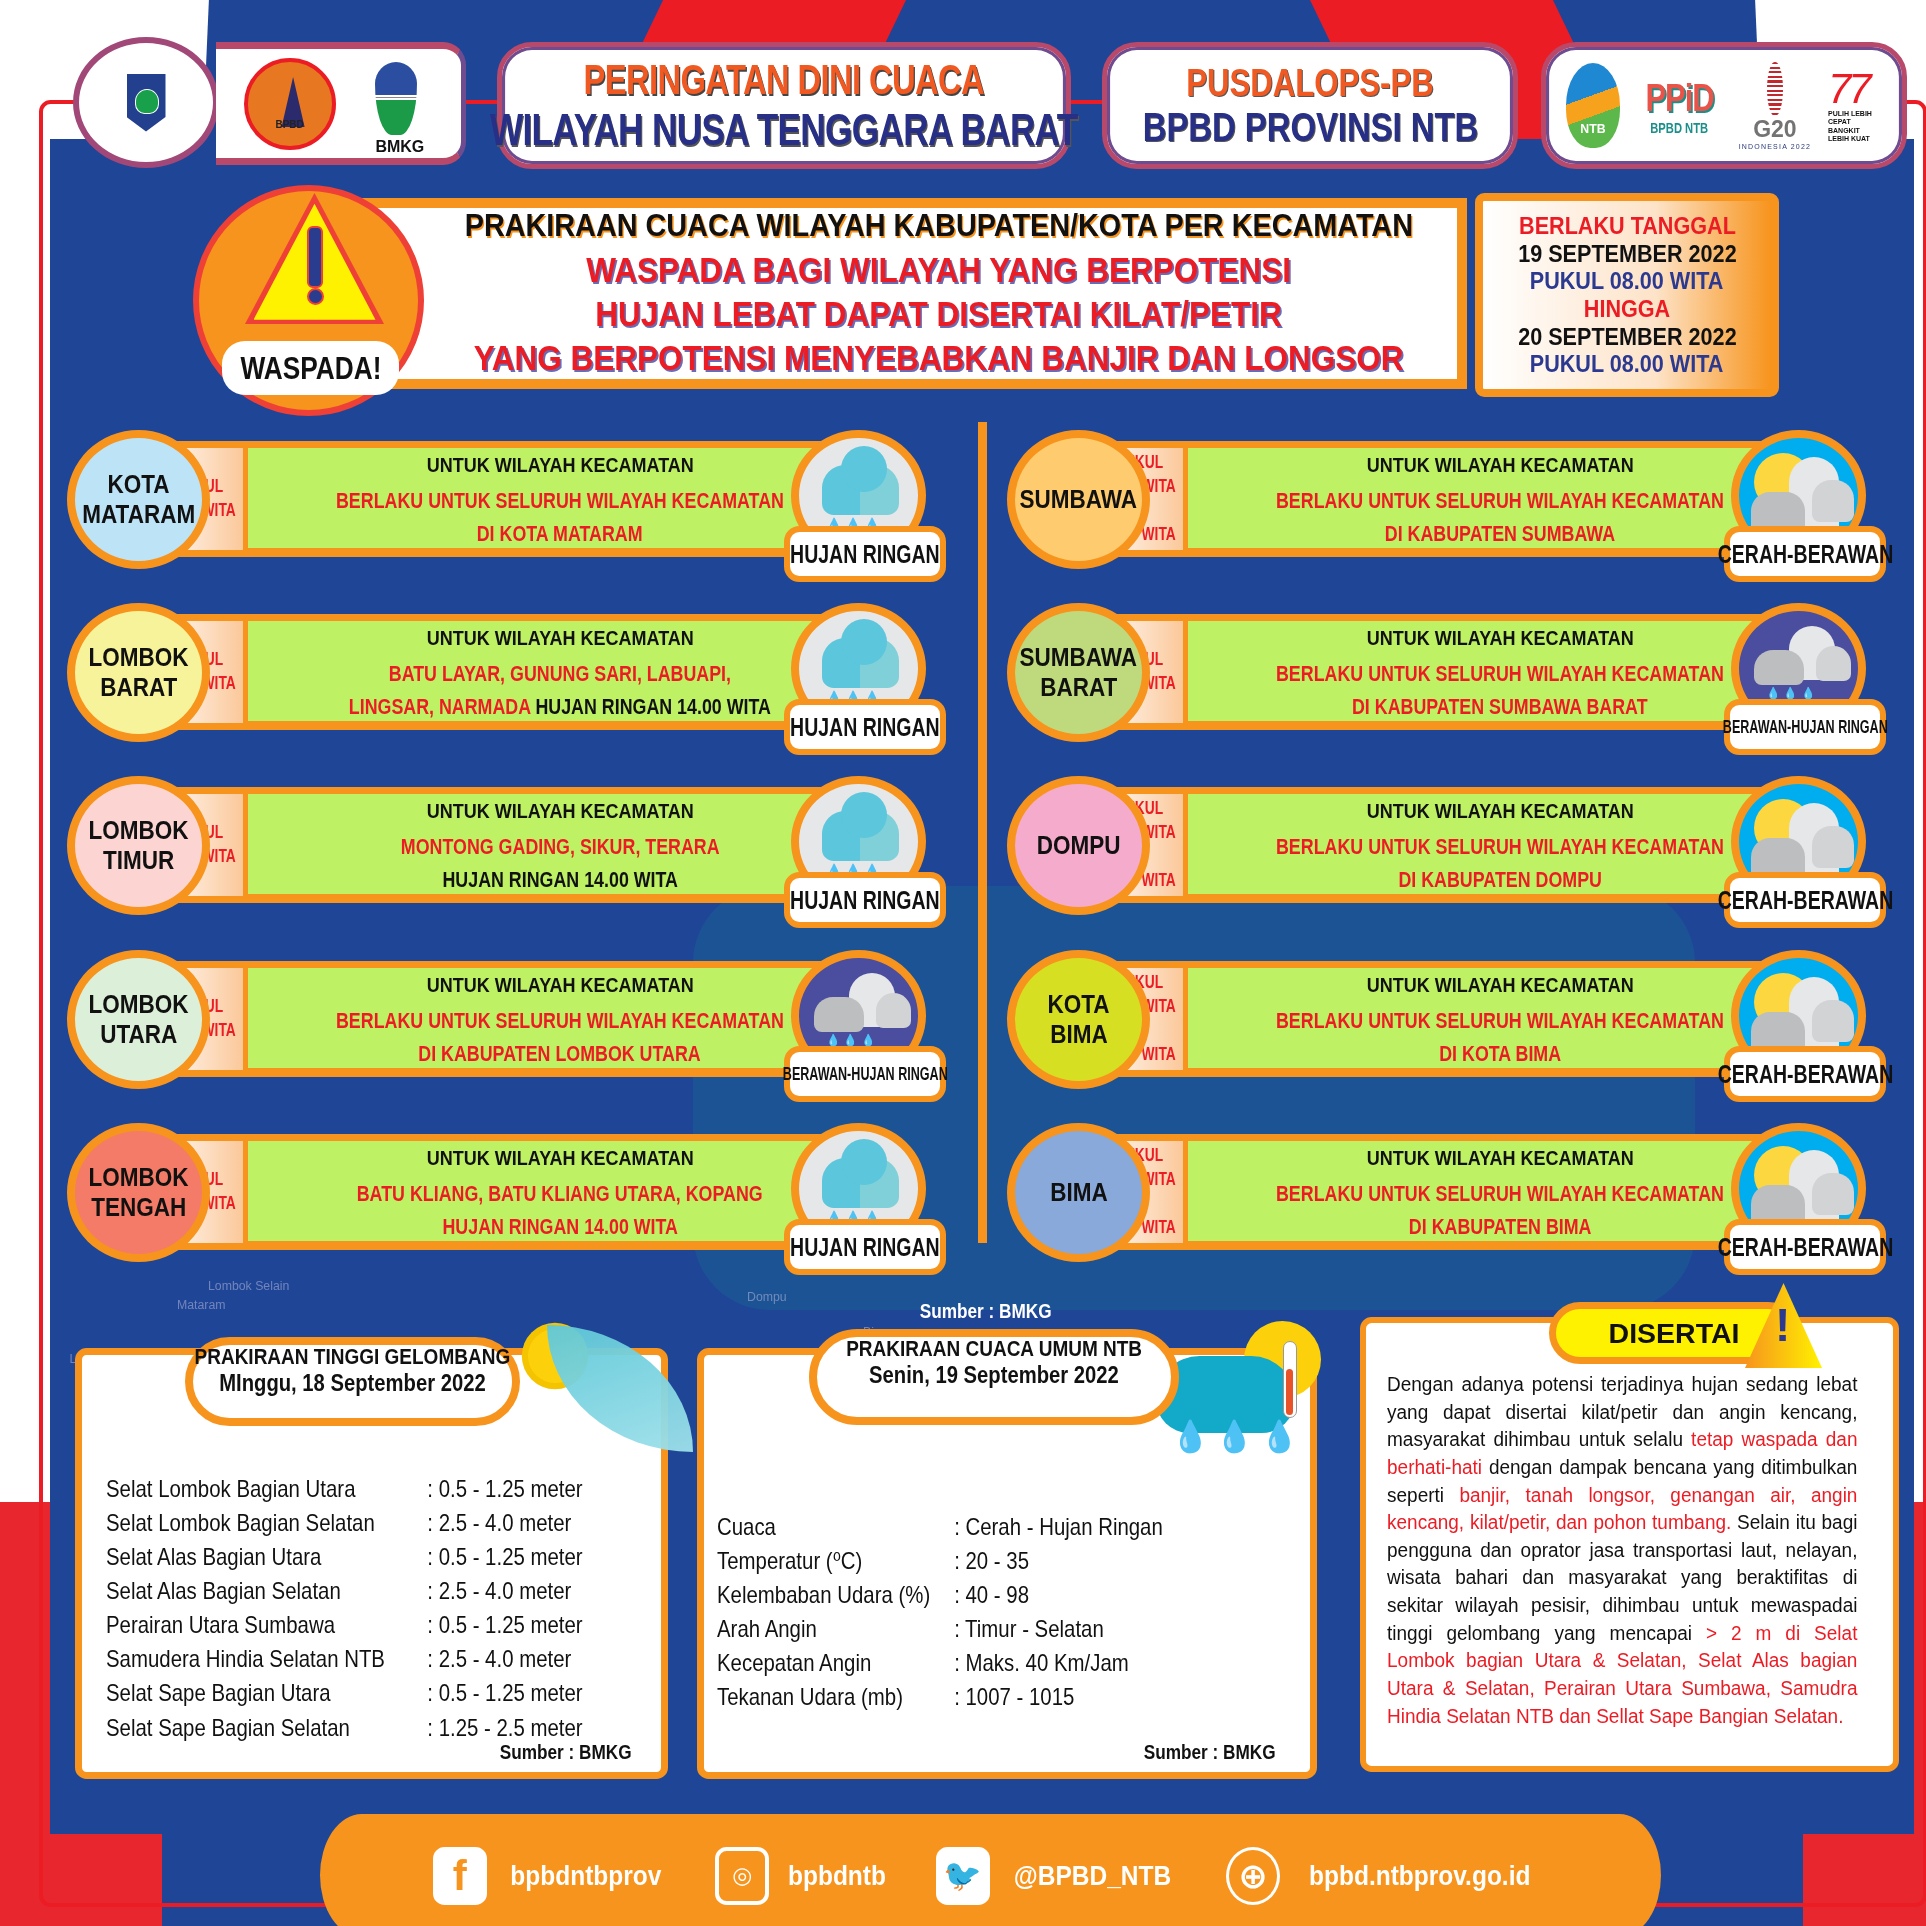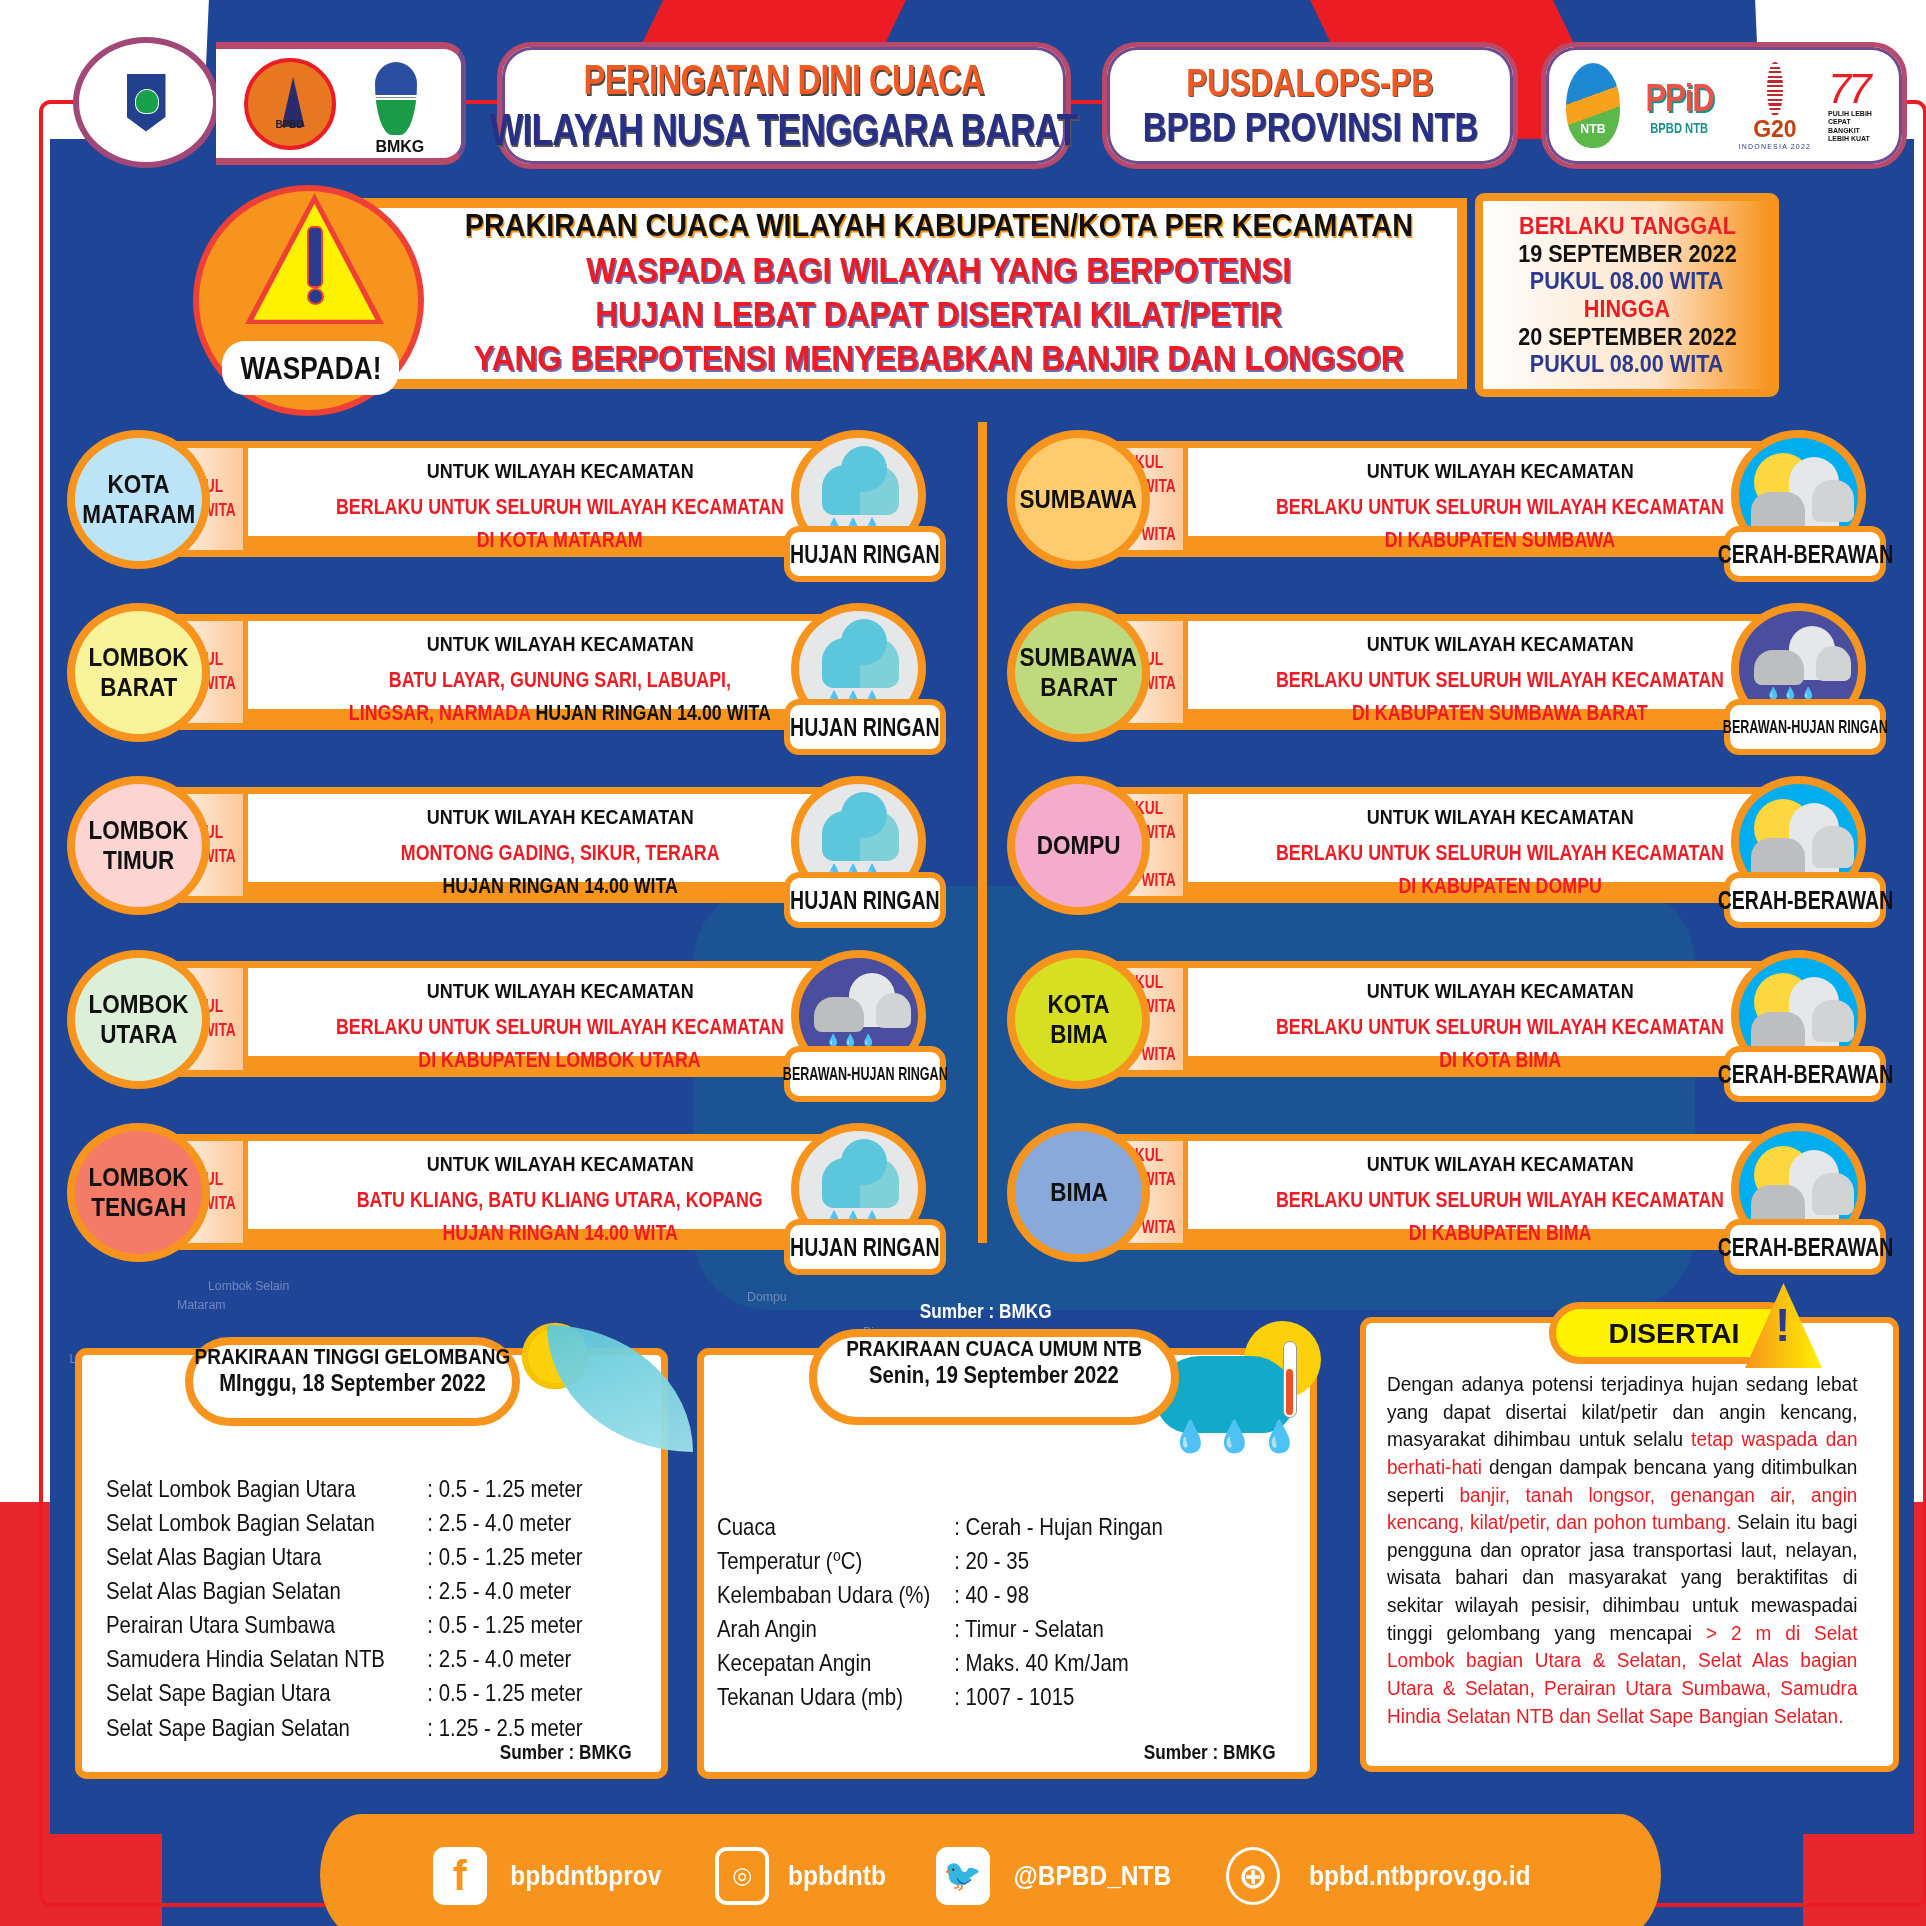--- a/index.html
+++ b/index.html
@@ -35,21 +35,21 @@
 .pus-pill{left:1102px;top:42px;width:416px;height:127px;}
 .pus-l1{font-size:38px;font-weight:900;color:#f05a22;text-shadow:1.2px 1.2px 0 #555;transform:scaleX(.82);white-space:nowrap}
 .pus-l2{font-size:40px;font-weight:900;color:#272f87;text-shadow:1.2px 1.2px 0 #555;transform:scaleX(.82);white-space:nowrap}
 .partner-pill{left:1541px;top:42px;width:366px;height:127px;flex-direction:row;justify-content:space-around;padding:0 11.6px}
 .ntb-logo{width:54px;height:85px;border-radius:50% 50% 45% 45%;background:linear-gradient(160deg,#1e88d2 0 40%,#f7a21c 40% 60%,#5cb84a 60%);display:flex;align-items:flex-end;justify-content:center;font-weight:bold;color:#fff;font-size:12.3px;padding-bottom:11.6px}
 .ppid-logo{display:flex;flex-direction:column;align-items:center}
 .ppid-logo b{font-size:39px;color:#e9544a;font-weight:900;letter-spacing:-1.5px;text-shadow:1.9px 1.9px 0 #1b8f8a;transform:scaleX(.8)}
 .ppid-logo span{font-size:14px;color:#1b8f8a;font-weight:900;transform:scaleX(.8)}
 .g20-logo{display:flex;flex-direction:column;align-items:center}
 .g20-logo .mark{width:15.4px;height:54px;background:repeating-linear-gradient(#c1272d 0 2.3px,#fff 2.3px 4.6px);border-radius:50%}
-.g20-logo b{font-size:23px;color:#c2410c}
+.g20-logo b{font-size:23px;color:#737373}
 .g20-logo span{font-size:7px;color:#2a3a7a;letter-spacing:1.2px}
 .ri77{display:flex;flex-direction:column;align-items:flex-start}
 .ri77 b{font-size:42px;color:#ec1c24;font-style:italic;font-weight:400;letter-spacing:-3.1px;line-height:1}
 .ri77 span{font-size:7px;color:#111;font-weight:bold;line-height:1.2}
 
 
 .warn-circle{left:193px;top:185px;width:231px;height:231px;border-radius:50%;background:#f7941d;border:6.2px solid #ee4036;z-index:3}
 .warn-tri{left:46px;top:1.9px;width:139px;height:131px;background:#ee4036;clip-path:polygon(50% 0,100% 100%,0 100%)}
 .warn-tri::after{content:"";position:absolute;left:8.5px;top:10.8px;width:122px;height:116px;background:#fff200;clip-path:polygon(50% 0,100% 100%,0 100%)}
 .warn-excl{left:106px;top:35px;width:16px;height:69px;z-index:2}
@@ -70,21 +70,21 @@
 
 
 .card{position:absolute;width:882px;height:152px;}
 .card .bar{position:absolute;left:42px;top:10.8px;width:782px;height:116px;background:#f7941d;}
 .card .name-oval{position:absolute;left:0;top:0;width:143px;height:139px;border-radius:50%;border:8.5px solid #f7941d;display:flex;flex-direction:column;align-items:center;justify-content:center;z-index:3}
 .card .name-oval span{font-size:25px;font-weight:900;color:#111;transform:scaleX(.9);line-height:1.18;white-space:nowrap}
 .card .time{position:absolute;left:89px;top:17.7px;width:87px;height:102px;background:linear-gradient(90deg,#fff 0%,#fde5cf 45%,#fbc89a 100%);display:flex;flex-direction:column;align-items:center;justify-content:center;z-index:2}
 .card .time .clock{position:absolute;left:11.6px;top:3.9px;width:18.5px;height:23px;border:1.5px solid #f26522;border-radius:50%}
 .card .time .clock::before{content:"";position:absolute;left:6.2px;top:-4.6px;width:3.1px;height:3.1px;border:1.2px solid #f26522;border-radius:0.8px}
 .card .time span{font-size:17.7px;font-weight:900;color:#ec1c24;transform:scaleX(.78);white-space:nowrap;line-height:1.35}
-.card .body{position:absolute;left:181px;top:17.7px;width:624px;height:88px;background:#ffffff;display:flex;flex-direction:column;align-items:center;justify-content:flex-start;padding-top:12px;z-index:2}
+.card .body{position:absolute;left:181px;top:17.7px;width:624px;height:100px;background:#bef264;display:flex;flex-direction:column;align-items:center;justify-content:flex-start;padding-top:6px;z-index:2}
 .card .body .head{font-size:20px;font-weight:900;color:#111;transform:scaleX(.9);white-space:nowrap;margin-bottom:8.5px}
 .card .body .line{font-size:22.3px;font-weight:900;transform:scaleX(.8);white-space:nowrap;line-height:1.45}
 .red{color:#ec1c24}.blk{color:#111}
 .card .icon{position:absolute;left:724px;top:0;width:135px;height:131px;border-radius:50%;border:8.5px solid #f7941d;background:#e6e7e8;z-index:3;overflow:hidden}
 .card .icon.sky{background:#00aeef}
 .card .icon.night{background:#4b4d9e}
 .card .label{position:absolute;left:717px;top:96px;width:162px;height:56px;background:#fff;border:6.2px solid #f7941d;border-radius:15.4px;display:flex;align-items:center;justify-content:center;z-index:4}
 .card .label span{font-size:25px;font-weight:900;color:#111;transform:scaleX(.78);white-space:nowrap}
 .card .label span.sm{font-size:18.5px;transform:scaleX(.68)}
 

